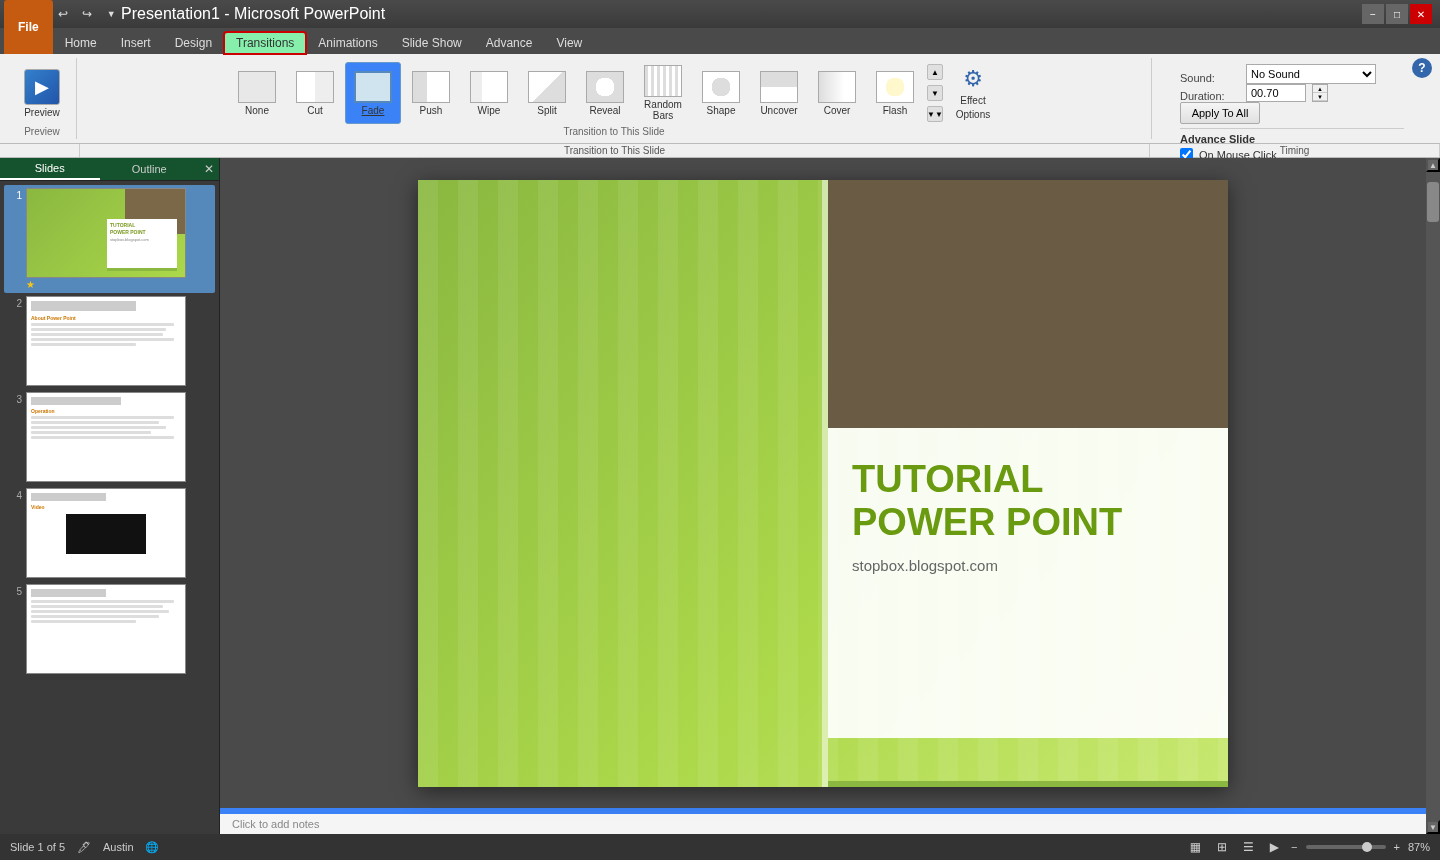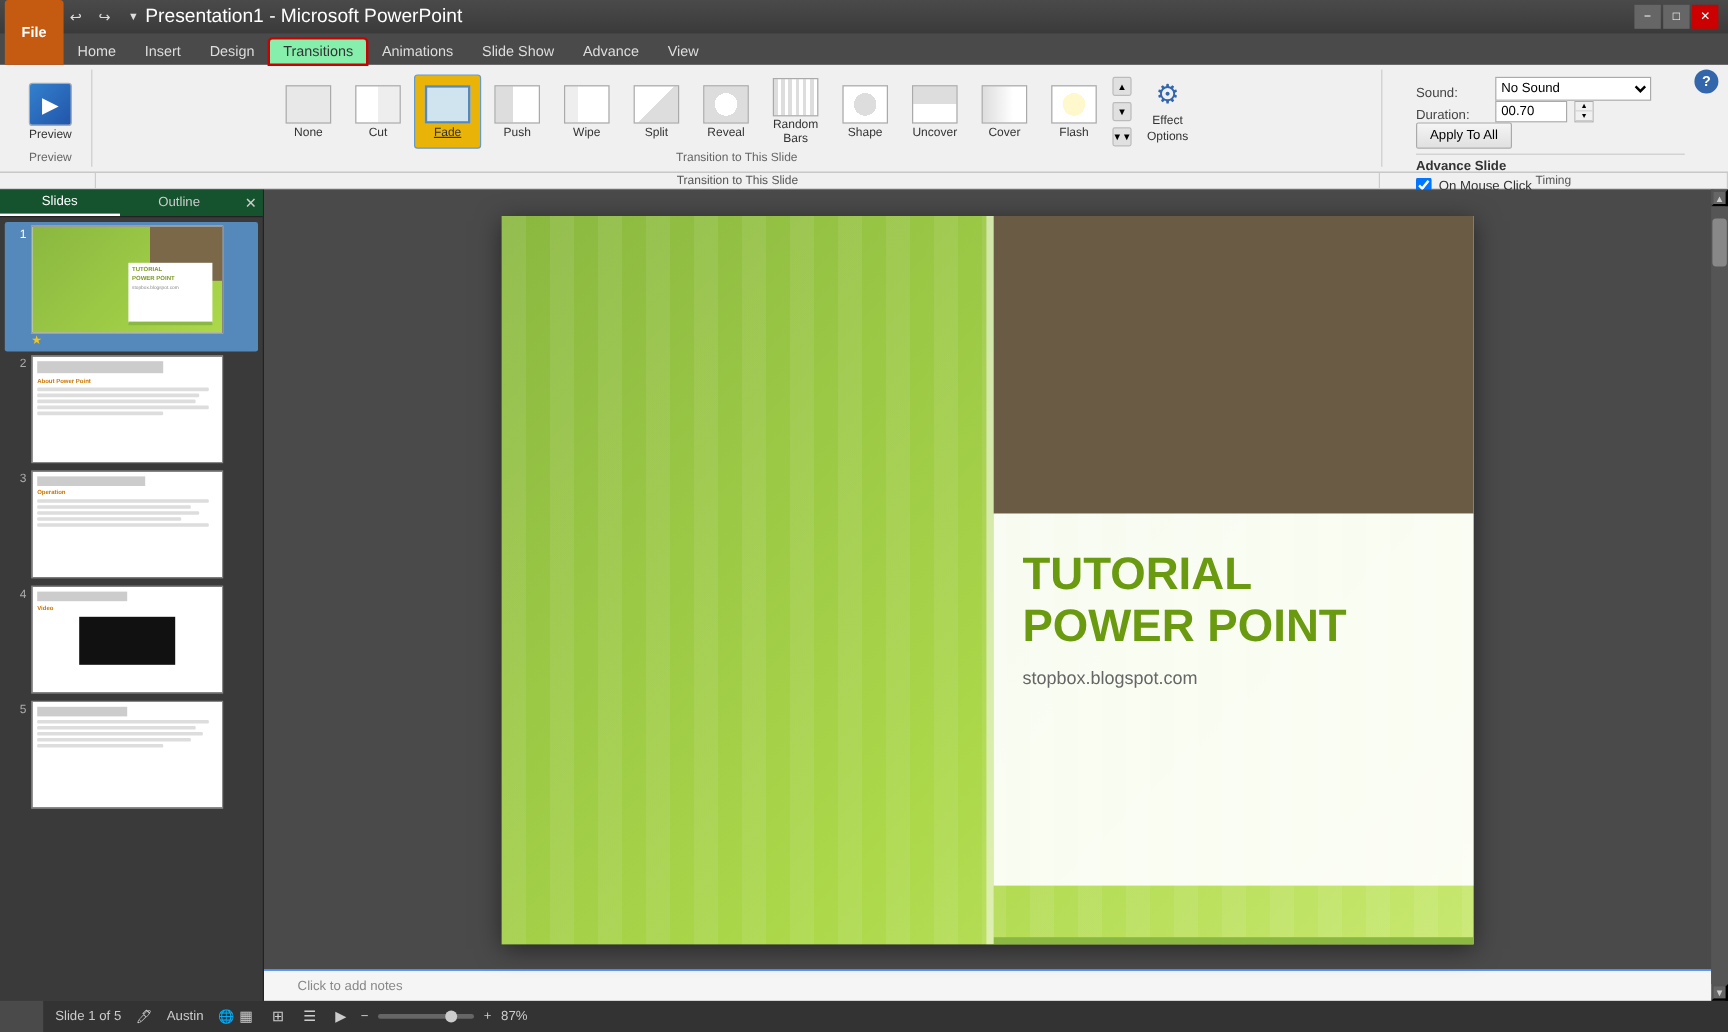--- a/index.html
+++ b/index.html
@@ -97,21 +97,21 @@
       width: 56px;
       height: 62px;
       cursor: pointer;
       border-radius: 3px;
       border: none;
       background: transparent;
       font-size: 10px;
       color: #333;
       gap: 2px;
     }
-    .ribbon-btn.selected { background: #eab308; border: 1px solid #6699cc; text-decoration: underline; }
+    .ribbon-btn.selected { background: #3b82f6; border: 1px solid #6699cc; text-decoration: underline; }
     .ribbon-icon {
       width: 36px;
       height: 36px;
       display: flex;
       align-items: center;
       justify-content: center;
       background: #fff;
       border: 1px solid #aaa;
       border-radius: 3px;
       font-size: 16px;
@@ -457,39 +457,39 @@
       right: 400px;
       width: 6px;
       height: 100%;
       background: rgba(255,255,255,0.5);
     }
 
     
     .notes-area {
       height: 26px;
       background: #f5f5f5;
-      border-top: 1px solid #3b82f6;
-      display: flex;
-      align-items: center;
-      padding: 0 28px;
+      border-top: 6px solid #3b82f6;
+      display: flex;
+      align-items: center;
+      padding: 0 12px;
       font-size: 11px;
       color: #888;
       cursor: text;
     }
 
     
     .status-bar {
       height: 26px;
       background: #333;
       display: flex;
       align-items: center;
       padding: 0 10px;
       color: #ccc;
       font-size: 11px;
-      margin-left: 36px;
+      justify-content: space-between;
     }
     .status-left { display: flex; gap: 12px; align-items: center; }
     .status-right { display: flex; gap: 8px; align-items: center; }
     .zoom-slider {
       width: 80px;
       height: 4px;
       background: #666;
       border-radius: 2px;
       position: relative;
     }

